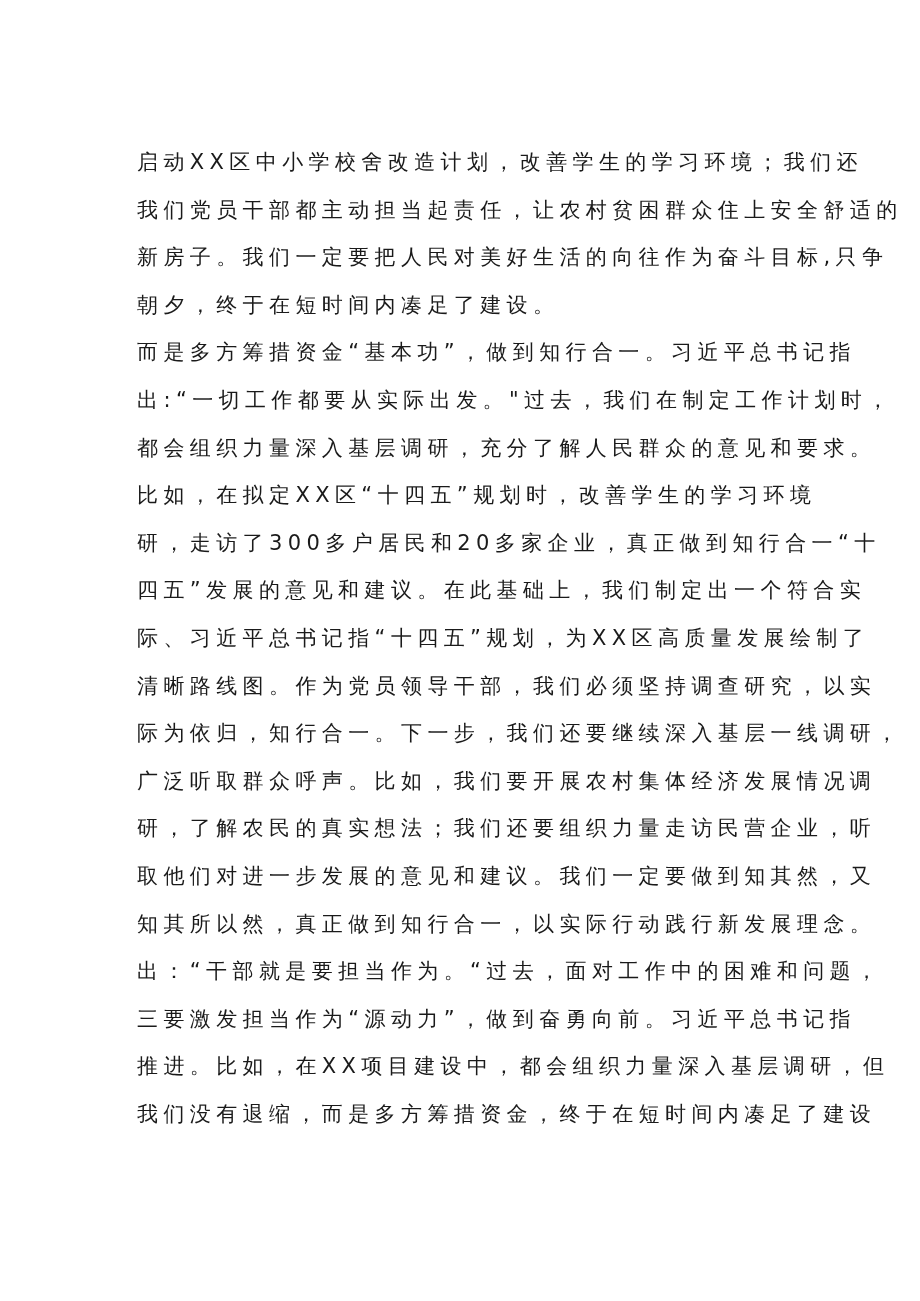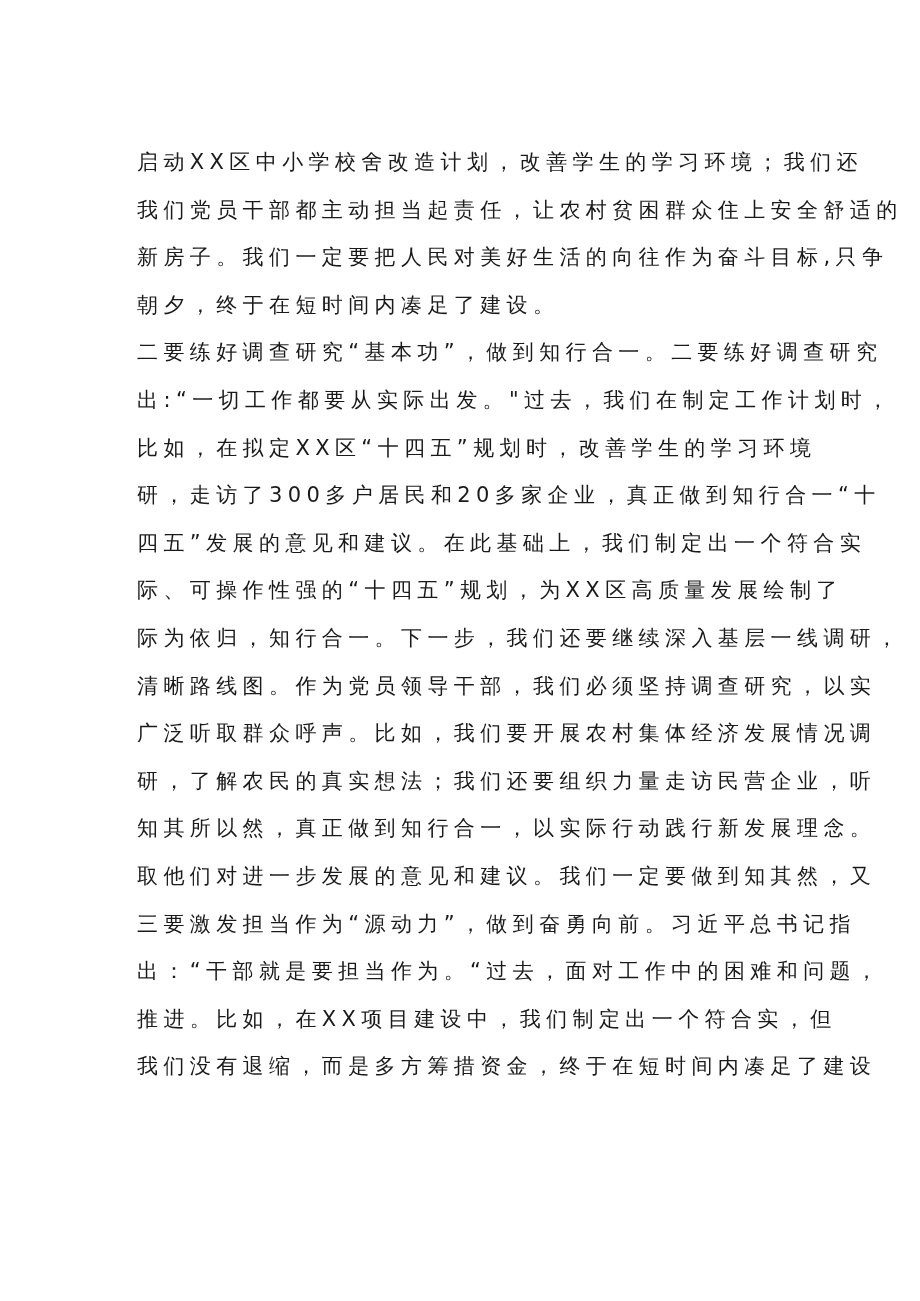--- a/index.html
+++ b/index.html
@@ -26,33 +26,34 @@
 
 <div class="page">
   <div class="text-block">
     <div>
       <div class="line">启动XX区中小学校舍改造计划，改善学生的学习环境；我们还</div>
       <div class="line">我们党员干部都主动担当起责任，让农村贫困群众住上安全舒适的</div>
       <div class="line">新房子。我们一定要把人民对美好生活的向往作为奋斗目标,只争</div>
       <div class="line">朝夕，终于在短时间内凑足了建设。</div>
     </div>
     <div>
-      <div class="line">二要练好调查研究“基本功”，做到知行合一。二要练好调查研究</div>
+      <div class="line">而是多方筹措资金“基本功”，做到知行合一。习近平总书记指</div>
       <div class="line">出:“一切工作都要从实际出发。"过去，我们在制定工作计划时，</div>
+      <div class="line">都会组织力量深入基层调研，充分了解人民群众的意见和要求。</div>
       <div class="line">比如，在拟定XX区“十四五”规划时，改善学生的学习环境</div>
       <div class="line">研，走访了300多户居民和20多家企业，真正做到知行合一“十</div>
       <div class="line">四五”发展的意见和建议。在此基础上，我们制定出一个符合实</div>
-      <div class="line">际、可操作性强的“十四五”规划，为XX区高质量发展绘制了</div>
+      <div class="line">际、习近平总书记指“十四五”规划，为XX区高质量发展绘制了</div>
+      <div class="line">清晰路线图。作为党员领导干部，我们必须坚持调查研究，以实</div>
       <div class="line">际为依归，知行合一。下一步，我们还要继续深入基层一线调研，</div>
-      <div class="line">清晰路线图。作为党员领导干部，我们必须坚持调查研究，以实</div>
       <div class="line">广泛听取群众呼声。比如，我们要开展农村集体经济发展情况调</div>
       <div class="line">研，了解农民的真实想法；我们还要组织力量走访民营企业，听</div>
+      <div class="line">取他们对进一步发展的意见和建议。我们一定要做到知其然，又</div>
       <div class="line">知其所以然，真正做到知行合一，以实际行动践行新发展理念。</div>
-      <div class="line">取他们对进一步发展的意见和建议。我们一定要做到知其然，又</div>
     </div>
     <div>
+      <div class="line">出：“干部就是要担当作为。“过去，面对工作中的困难和问题，</div>
       <div class="line">三要激发担当作为“源动力”，做到奋勇向前。习近平总书记指</div>
-      <div class="line">出：“干部就是要担当作为。“过去，面对工作中的困难和问题，</div>
-      <div class="line">推进。比如，在XX项目建设中，我们制定出一个符合实，但</div>
+      <div class="line">推进。比如，在XX项目建设中，都会组织力量深入基层调研，但</div>
       <div class="line">我们没有退缩，而是多方筹措资金，终于在短时间内凑足了建设</div>
     </div>
   </div>
 </div>
 
 </body></html>

